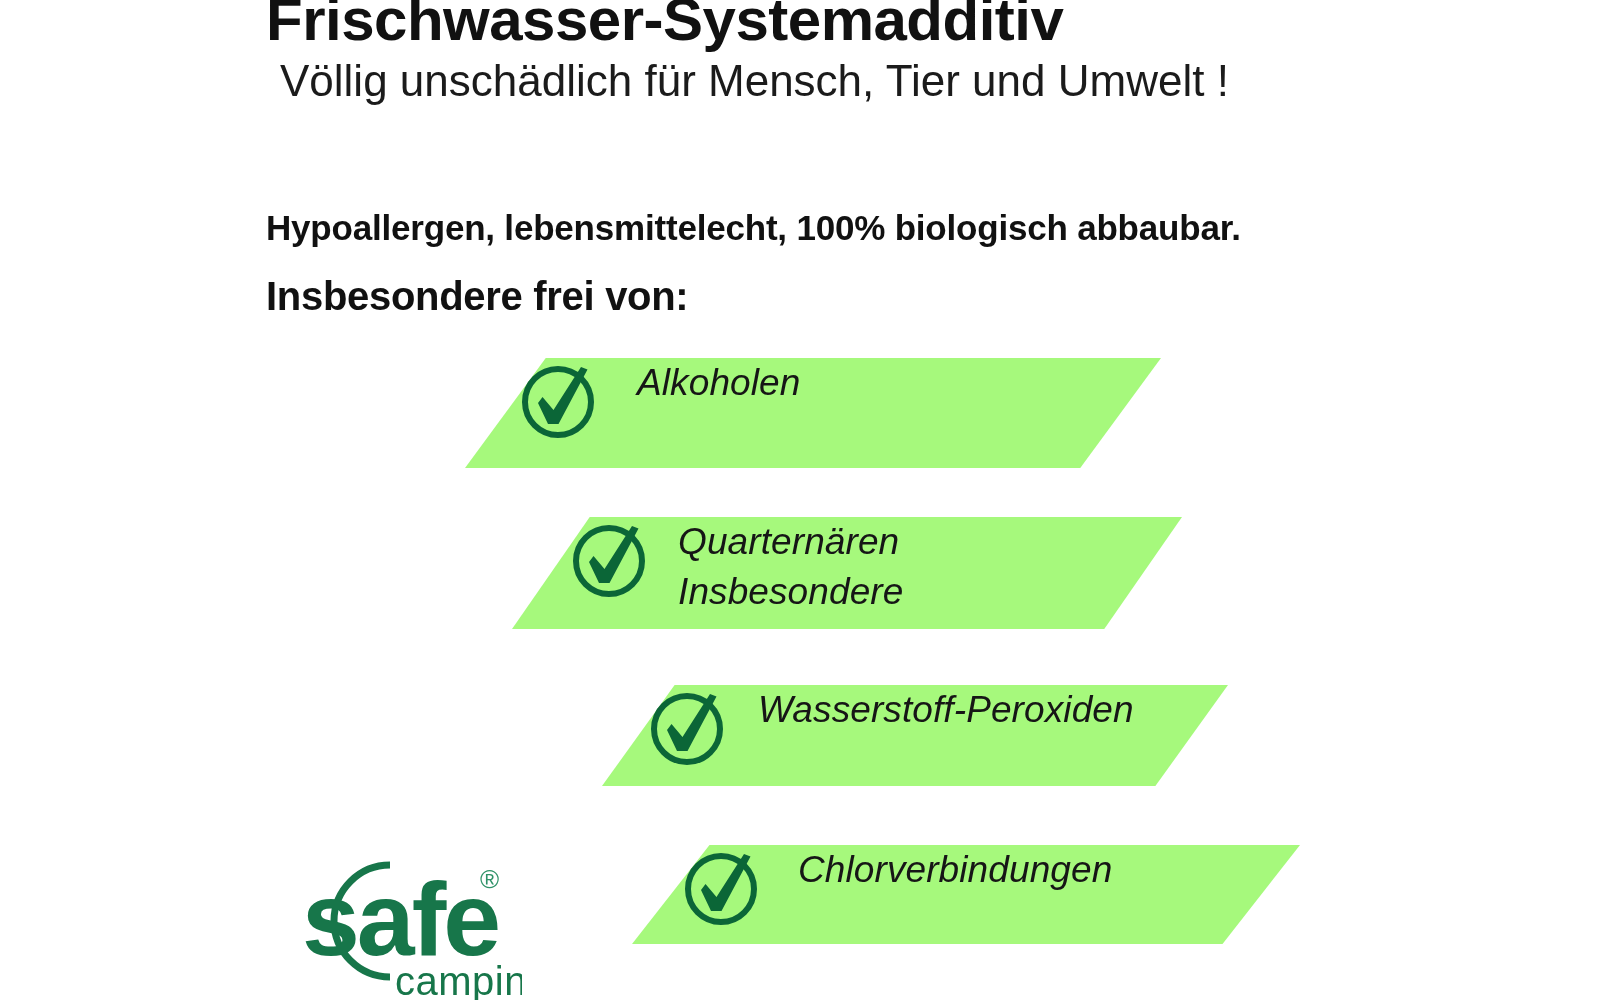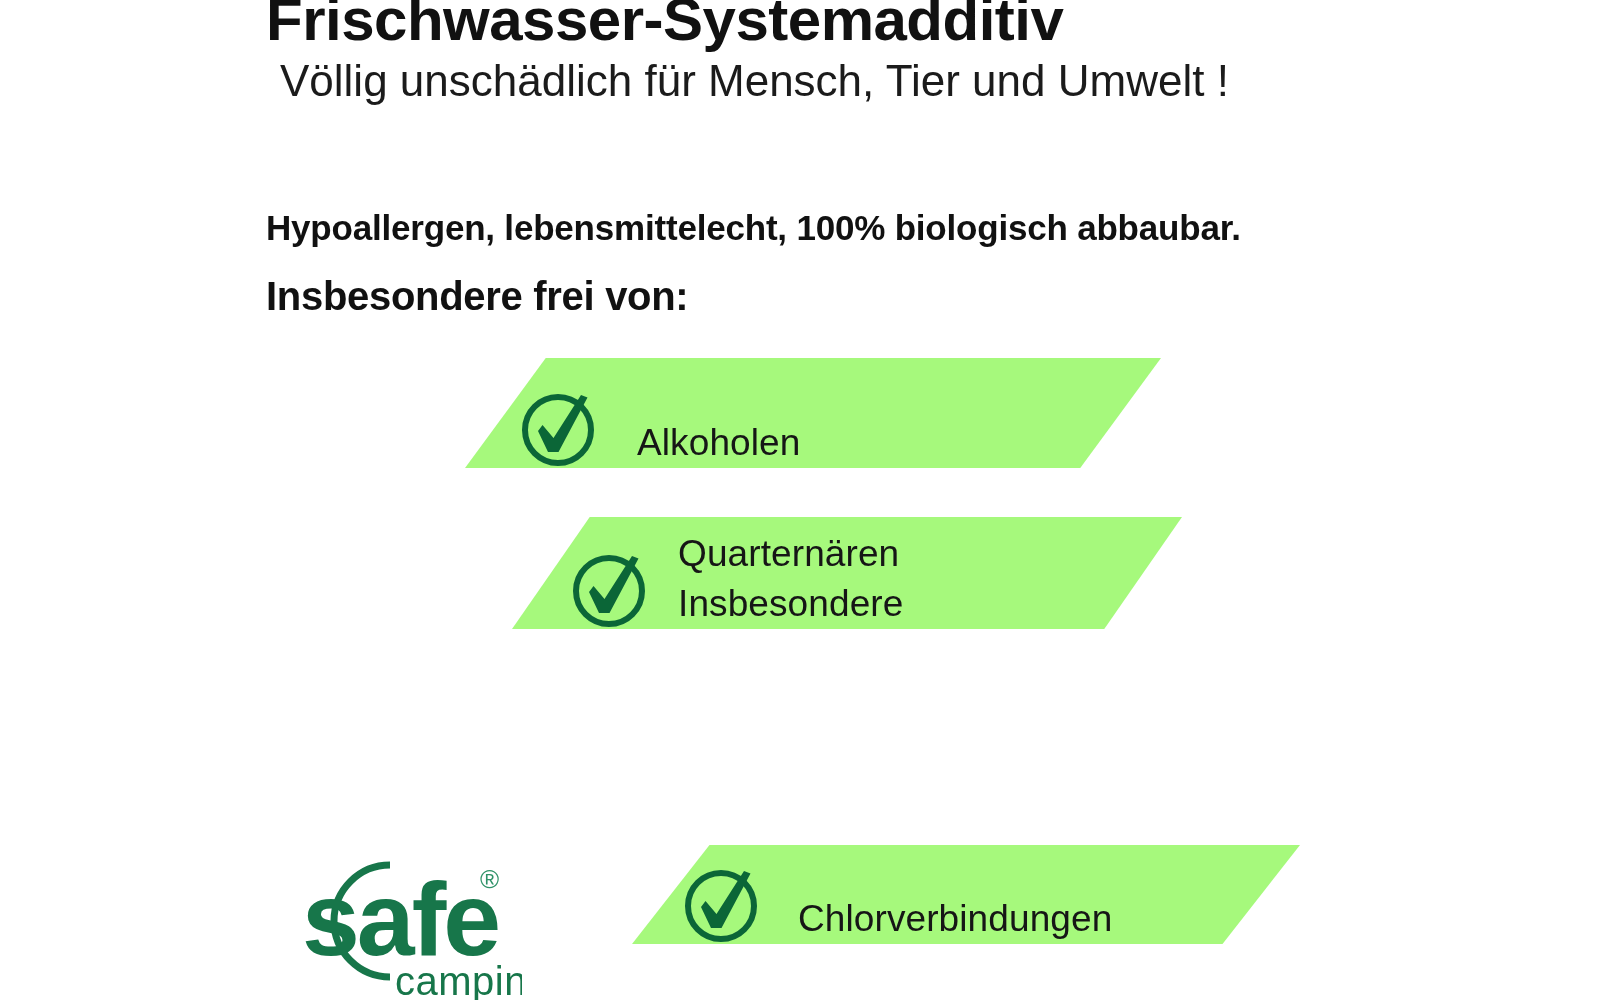--- a/index.html
+++ b/index.html
@@ -79,22 +79,23 @@
     top: 0;
     width: 100%;
     height: 100%;
     background: #a6f97c;
     -webkit-clip-path: polygon(0% 100%, 11.6% 0%, 100% 0%, 88.4% 100%);
     clip-path: polygon(0% 100%, 11.6% 0%, 100% 0%, 88.4% 100%);
   }
   .banner-inner {
     position: relative;
     display: flex;
-    align-items: flex-end;
+    align-items: flex-start;
     height: 100%;
+    font-style: italic;
   }
   .check-wrap {
     position: relative;
     flex: 0 0 auto;
     width: 82px;
     height: 82px;
   }
   .check-wrap svg { display: block; width: 82px; height: 82px; overflow: visible; }
   .banner-label {
     font-size: 37px;
@@ -162,20 +163,32 @@
         <svg viewBox="0 0 82 82" aria-hidden="true">
           <circle cx="41" cy="44" r="33" fill="none" stroke="#0b6637" stroke-width="6"></circle>
           <path d="M21 45 L25.5 39 L36.5 52 L64 9 L70.5 11.5 L41.5 66 L31 66 Z" fill="#0b6637"></path>
         </svg>
       </span>
       <span class="banner-label">Quarternären
 Insbesondere</span>
     </div>
   </div>
 
+  <div class="banner b3">
+    <div class="banner-shape"></div>
+    <div class="banner-inner">
+      <span class="check-wrap">
+        <svg viewBox="0 0 82 82" aria-hidden="true">
+          <circle cx="41" cy="44" r="33" fill="none" stroke="#0b6637" stroke-width="6"></circle>
+          <path d="M21 45 L25.5 39 L36.5 52 L64 9 L70.5 11.5 L41.5 66 L31 66 Z" fill="#0b6637"></path>
+        </svg>
+      </span>
+      <span class="banner-label">Wasserstoff-Peroxiden</span>
+    </div>
+  </div>
 
   <div class="banner b4">
     <div class="banner-shape"></div>
     <div class="banner-inner">
       <span class="check-wrap">
         <svg viewBox="0 0 82 82" aria-hidden="true">
           <circle cx="41" cy="44" r="33" fill="none" stroke="#0b6637" stroke-width="6"></circle>
           <path d="M21 45 L25.5 39 L36.5 52 L64 9 L70.5 11.5 L41.5 66 L31 66 Z" fill="#0b6637"></path>
         </svg>
       </span>

